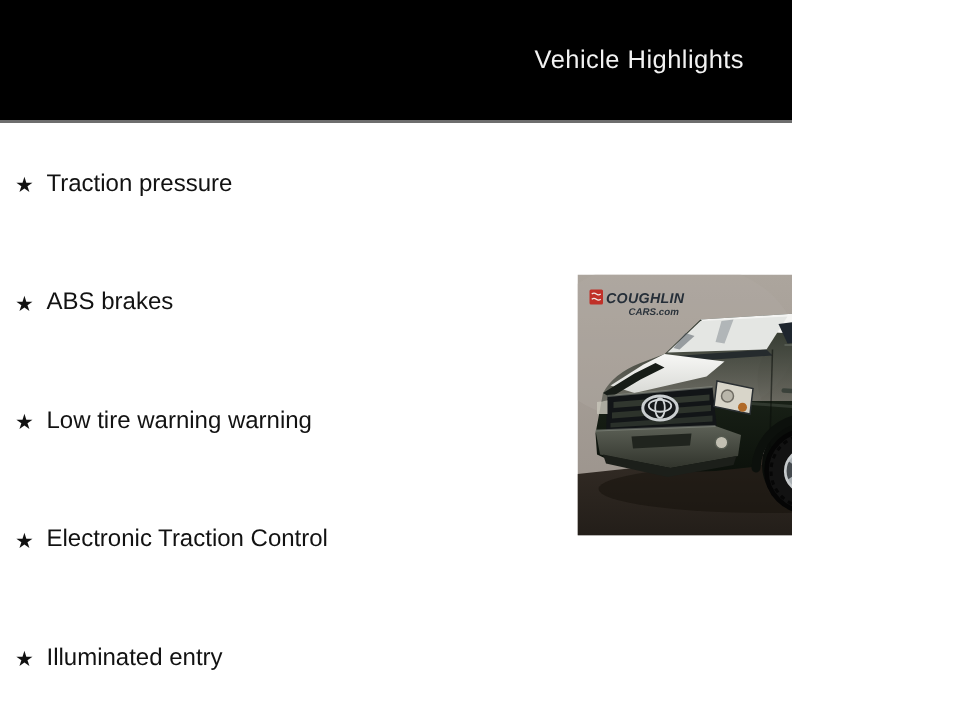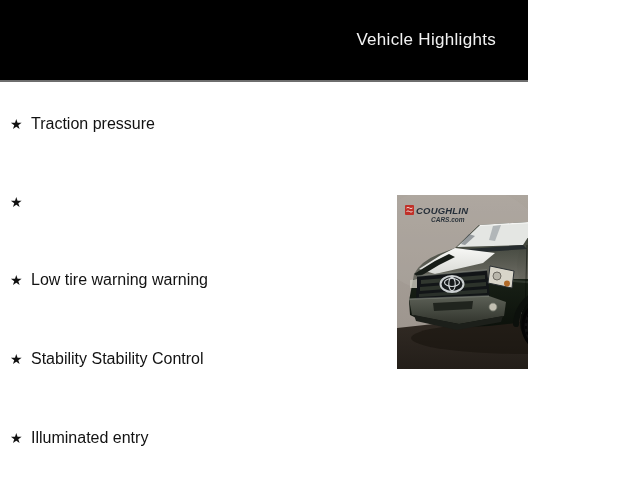--- a/index.html
+++ b/index.html
@@ -55,21 +55,21 @@
     flex: none;
     font-size: 14px;
     color: #111111;
   }
   .photo {
     position: absolute;
     left: 385px;
     top: 183px;
     width: 242px;
     height: 174px;
-    margin: 12px;
+    margin: 0;
   }
   .photo svg { display: block; width: 100%; height: 100%; }
   .wm-1 {
     font-family: "Liberation Sans", sans-serif;
     font-weight: bold;
     font-style: italic;
     font-size: 9.5px;
     fill: #252e38;
     letter-spacing: 0.2px;
   }
@@ -90,28 +90,29 @@
     <span class="header-title">Vehicle Highlights</span>
   </div>
 
   <ul class="highlights">
     <li>
       <span class="star">★</span>
       <span>Traction pressure</span>
     </li>
     <li>
       <span class="star">★</span>
+      <span>ABS brakes</span>
     </li>
     <li>
       <span class="star">★</span>
       <span>Low tire warning warning</span>
     </li>
     <li>
       <span class="star">★</span>
-      <span>Stability Stability Control</span>
+      <span>Electronic Traction Control</span>
     </li>
     <li>
       <span class="star">★</span>
       <span>Illuminated entry</span>
     </li>
   </ul>
 
   <figure class="photo" role="img" aria-label="Dark green Toyota Tacoma pickup truck, front three-quarter view, snow on hood and roof, tan wall and dark floor">
     <svg viewBox="0 0 242 174" xmlns="http://www.w3.org/2000/svg">
       <defs>

